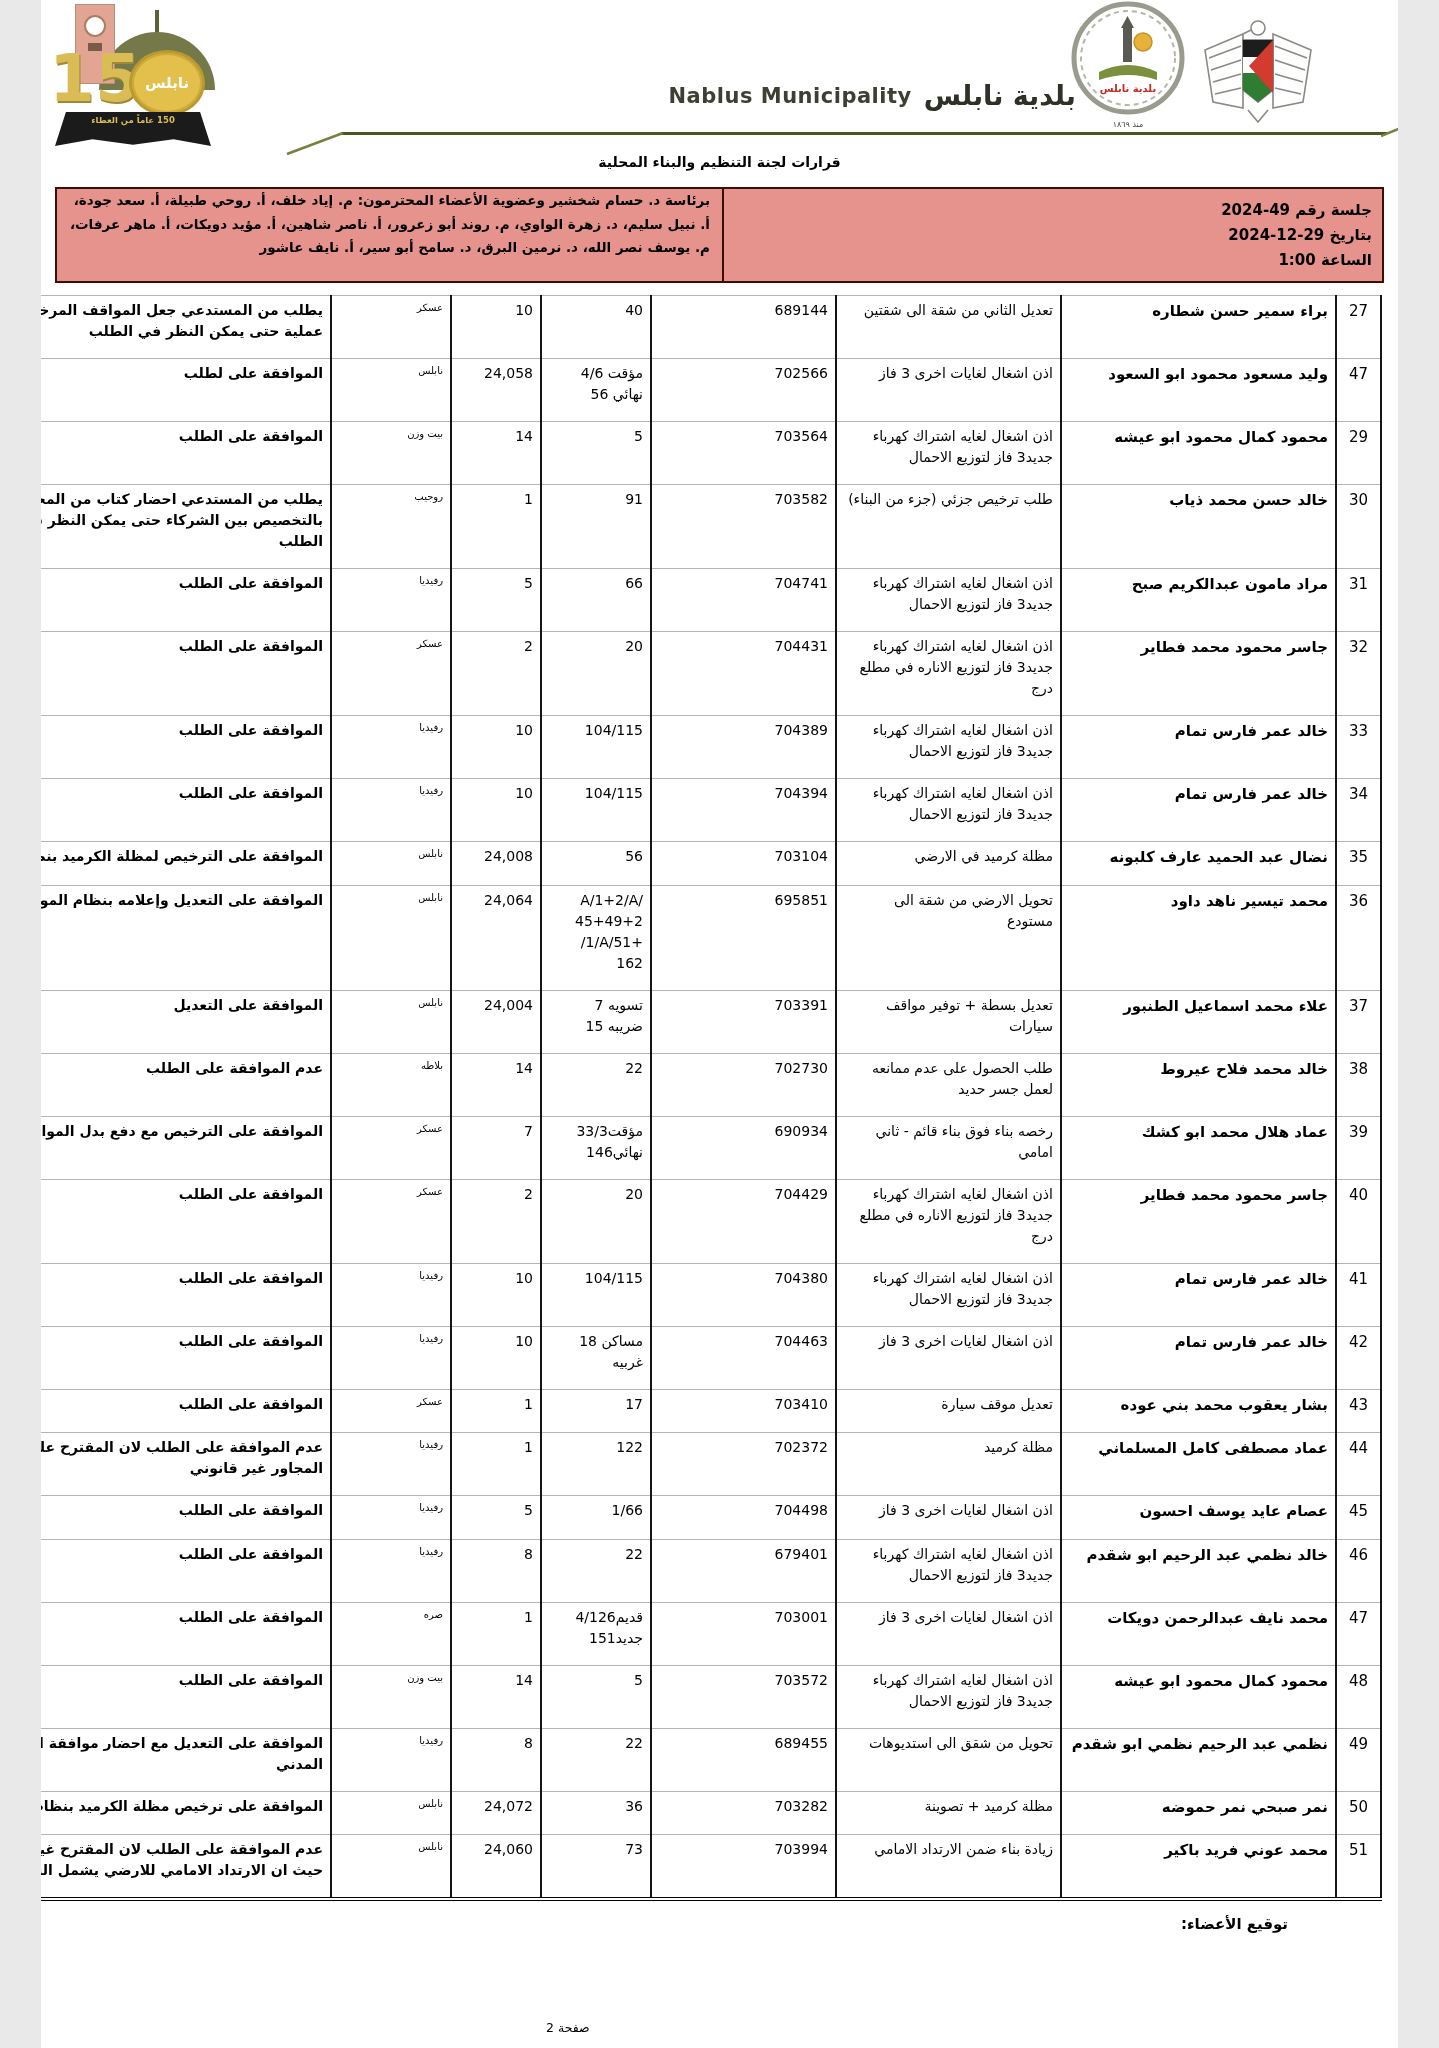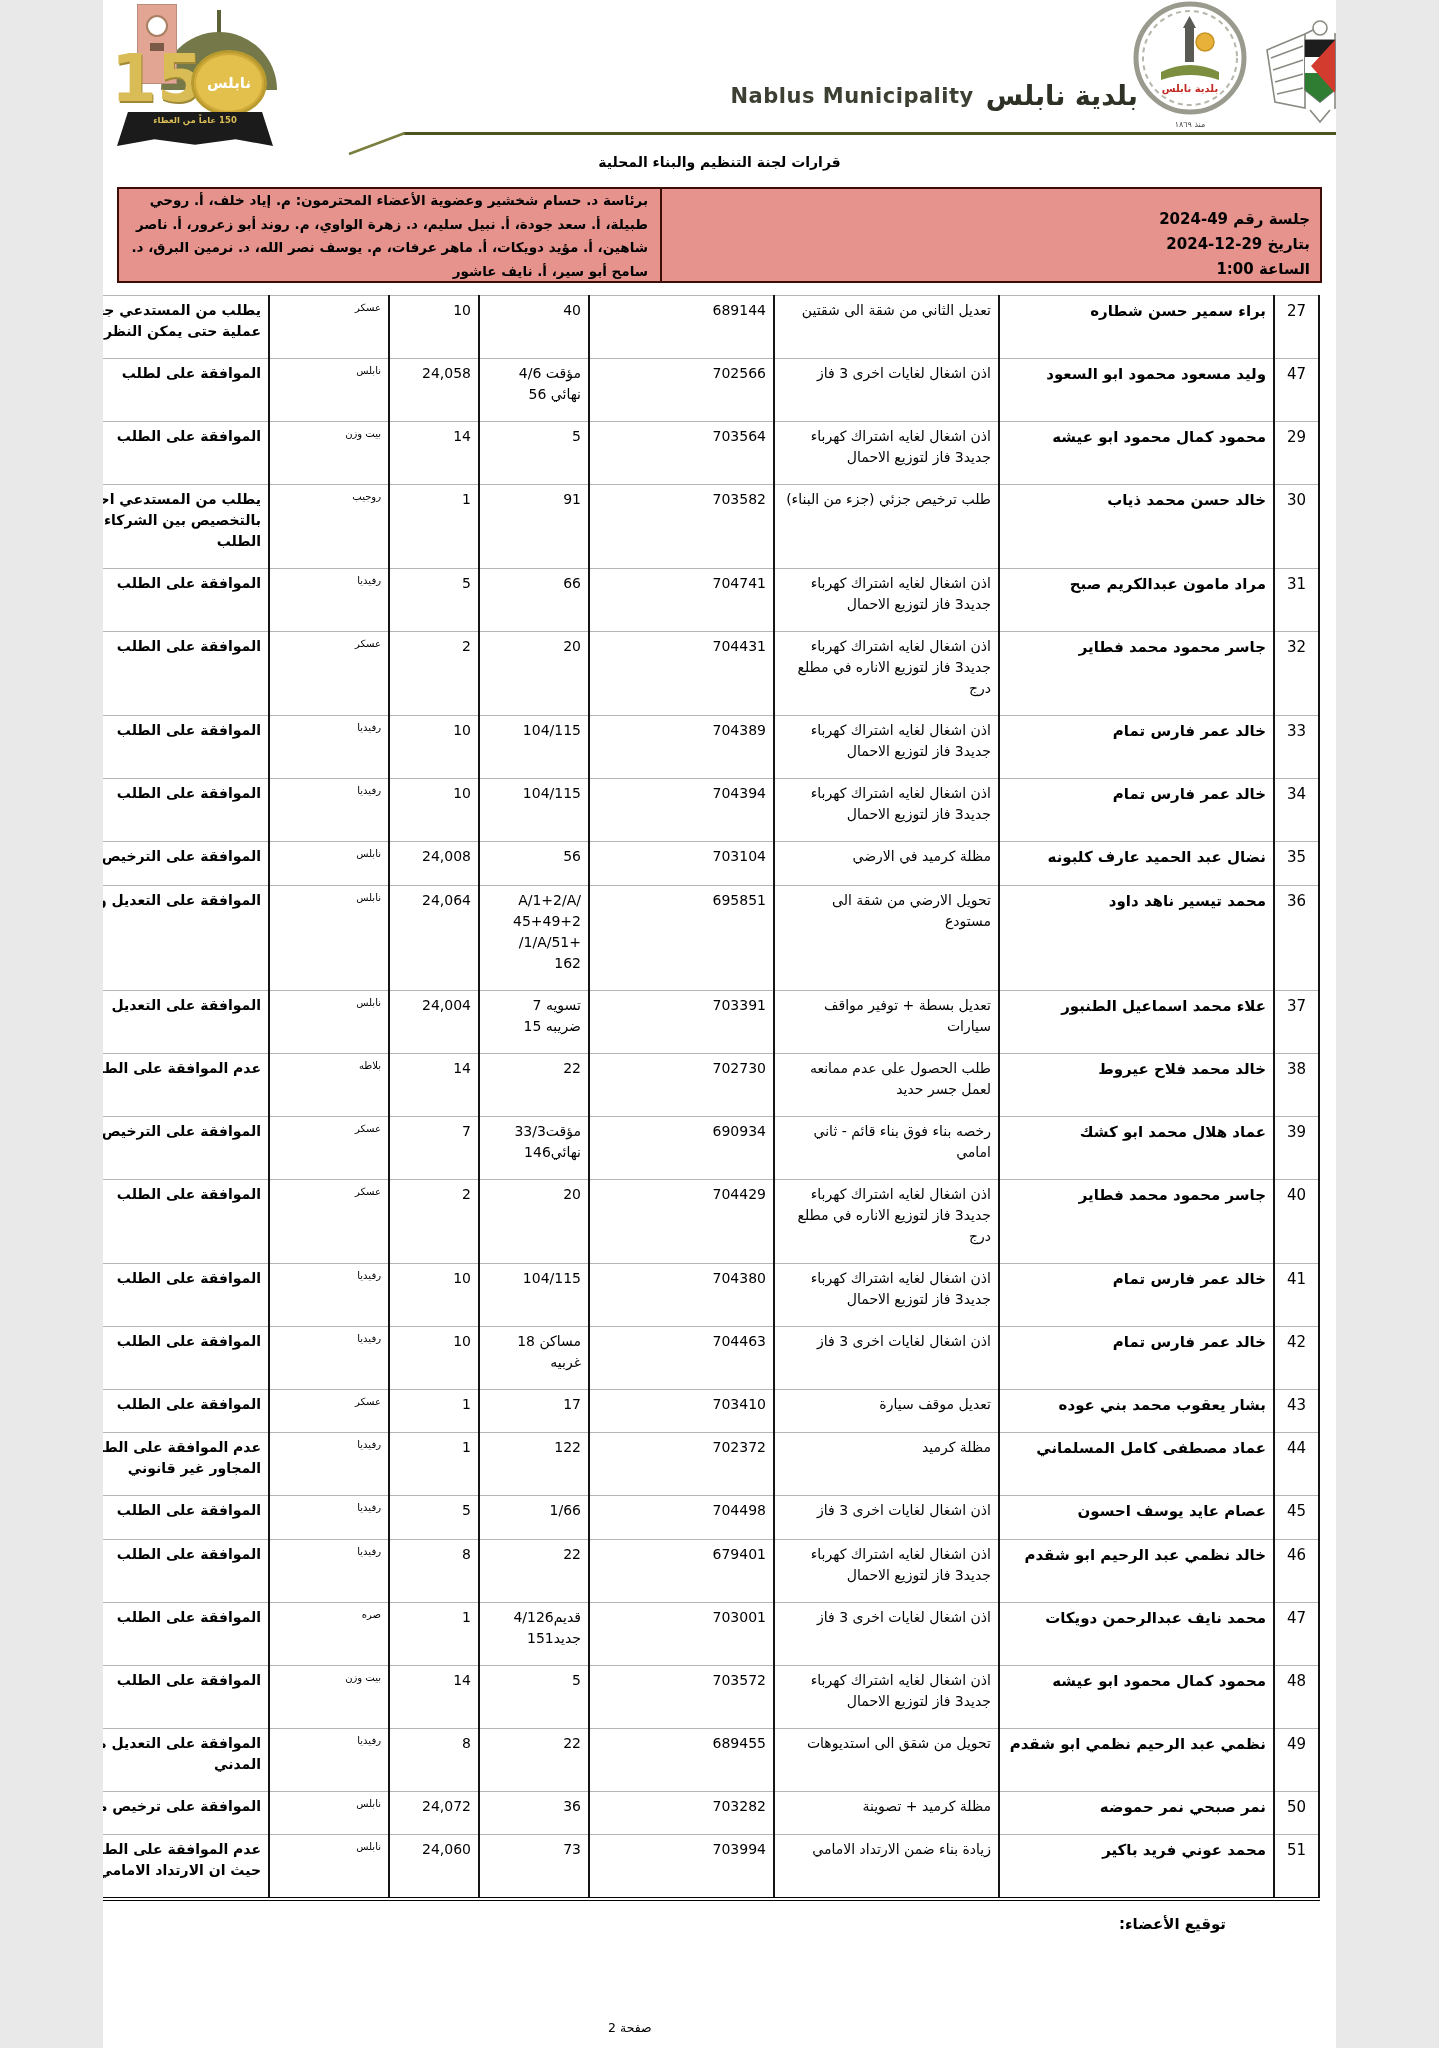--- a/index.html
+++ b/index.html
@@ -1,17 +1,17 @@
 <!DOCTYPE html>
 <html lang="ar" dir="rtl"><head>
 <meta charset="utf-8">
 <style>
   html,body{margin:0;padding:0;background:#e9e9e9;}
   .page{
-    position:relative;width:1233px;height:2048px;margin:0 auto;background:#ffffff;
+    position:relative;width:1357px;height:2048px;margin:0 auto;background:#ffffff;
     font-family:"DejaVu Sans",sans-serif;direction:rtl;overflow:hidden;color:#000;
   }
   
   .header{position:relative;height:146px;}
   .logo150{position:absolute;left:6px;top:2px;width:172px;height:160px;z-index:3;}
   .dome{position:absolute;left:52px;top:30px;width:116px;height:58px;background:#75794a;border-radius:116px 116px 0 0;}
   .dome-spire{position:absolute;left:108px;top:8px;width:4px;height:26px;background:#5d6138;}
   .tower{position:absolute;left:28px;top:2px;width:40px;height:80px;background:#e2a493;border:1px solid #b98d7c;box-sizing:border-box;}
   .clock{width:18px;height:18px;border-radius:50%;background:#fff;border:2px solid #a97f63;margin:10px auto 0;}
   .tower-win{width:14px;height:8px;background:#7c5a48;margin:6px auto 0;}
@@ -24,21 +24,21 @@
   .emblem-m{position:absolute;left:1028px;top:0;width:118px;height:132px;text-align:center;}
   .emblem-m .cap{font-size:8px;color:#444;margin-top:-4px;}
   .emblem-p{position:absolute;left:1152px;top:16px;width:130px;height:110px;}
   .rule{position:absolute;left:300px;top:132px;width:1046px;height:3px;background:#4e5322;}
   .rule-diag-r{position:absolute;left:1340px;top:94px;}
   .rule-diag-l{position:absolute;left:244px;top:130px;}
   
   .title{margin:8px 0 17px;text-align:center;font-size:14px;font-weight:bold;}
   
   .session{margin:0 14px;height:96px;background:#e6938d;border:2px solid #3d0d08;display:flex;box-sizing:border-box;overflow:hidden;}
-  .session-meta{width:660px;border-left:2px solid #3d0d08;padding:18px 10px;box-sizing:border-box;font-weight:bold;font-size:15px;line-height:1.65;}
+  .session-meta{width:660px;border-left:2px solid #3d0d08;padding:9px 10px;box-sizing:border-box;font-weight:bold;font-size:15px;line-height:1.65;}
   .session-members{flex:1;padding:0 12px;box-sizing:border-box;font-weight:bold;font-size:13.5px;line-height:1.75;}
   
   table.decisions{margin:12px 16px 0 9px;width:1414px;border-collapse:collapse;table-layout:fixed;direction:rtl;border-bottom:4px double #000;}
   .decisions td{vertical-align:top;padding:4px 7px 16px;font-size:14px;line-height:1.5;border-top:1px solid #b5b5b5;border-left:2px solid #151515;word-wrap:break-word;}
   td.col-no{border-right:2px solid #151515;text-align:center;font-size:15px;}
   td.col-name{font-weight:bold;font-size:15px;}
   td.col-request{font-weight:normal;}
   td.col-file,td.col-parcel,td.col-block{direction:ltr;text-align:right;}
   td.col-parcel{white-space:pre-line;}
   td.col-location{font-size:10px;}

